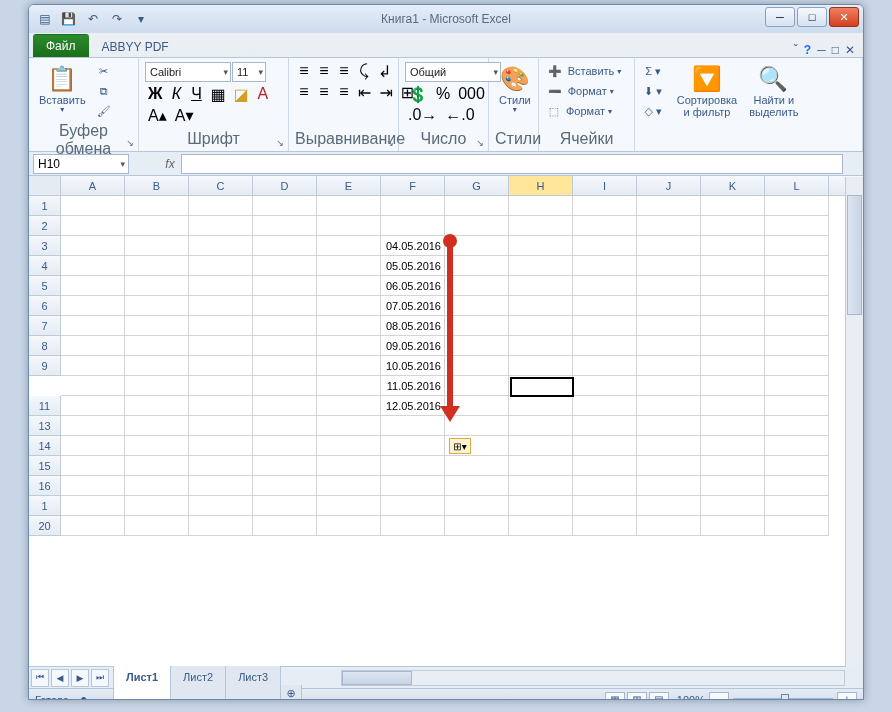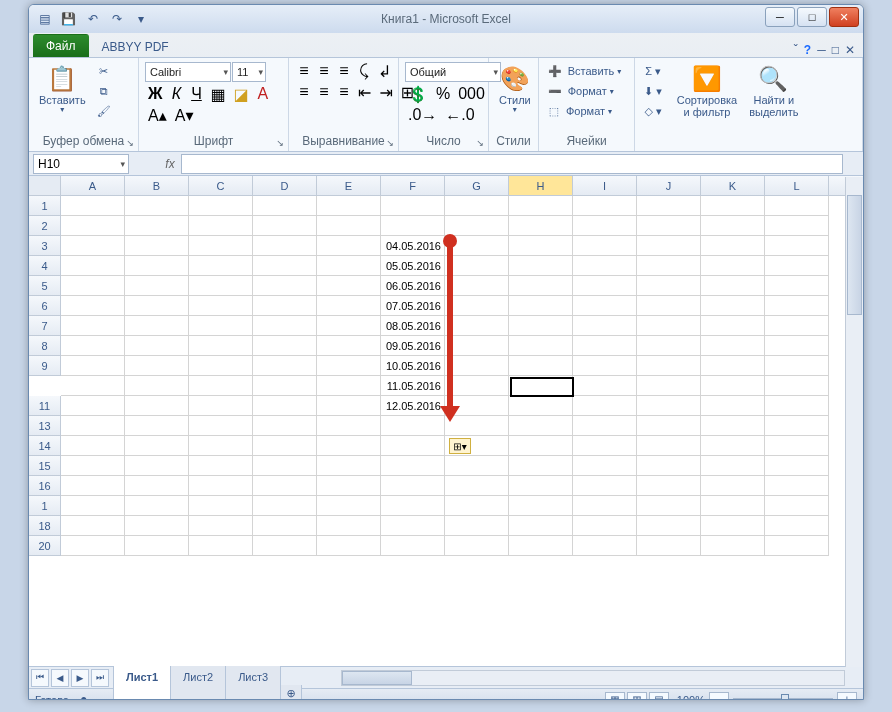--- a/index.html
+++ b/index.html
@@ -14,21 +14,21 @@
   .winbtn.close { background: linear-gradient(#f08060,#d04020); border-color: #a03010; color: #fff; }
   .ribbon { background: linear-gradient(#ecf0f4,#dfe7f2); border-bottom: 1px solid #b5c5da; }
   .tabs { display: flex; height: 24px; padding-left: 4px; font-size: 12px; align-items: flex-end; }
   .tab { padding: 4px 10px 3px; color: #3a5a8a; cursor: pointer; border: 1px solid transparent; border-bottom: none; }
   .tab.file { background: linear-gradient(#2d8b2d,#1a6e1a); color: #fff; border-radius: 3px 3px 0 0; margin-right: 2px; padding: 4px 12px; }
   .tabs .spacer { flex: 1; }
   .tabs .help { display: flex; gap: 6px; padding-right: 8px; color: #3a5a8a; font-size: 12px; }
   .help span { cursor: pointer; }
   .ribbon-body { height: 94px; background: #f5f9fd; display: flex; border-top: 1px solid #b5c5da; }
   .group { border-right: 1px solid #cdd8e6; display: flex; flex-direction: column; padding: 4px 6px 0; position: relative; }
-  .group-title { font-size: 12px; text-align: center; color: #5a6a7a; padding: 2px 0 3px; }
+  .group-title { font-size: 16px; text-align: center; color: #5a6a7a; padding: 2px 0 3px; }
   .group-ctl { flex: 1; display: flex; align-items: flex-start; gap: 4px; }
   .bigbtn { display: flex; flex-direction: column; align-items: center; font-size: 11px; color: #3a5a8a; padding: 2px 4px; cursor: pointer; text-align: center; line-height: 1.1; }
   .bigbtn .ico { font-size: 24px; height: 30px; display: flex; align-items: center; }
   .stack { display: flex; flex-direction: column; gap: 2px; font-size: 11px; color: #3a5a8a; }
   .stack .row { display: flex; gap: 3px; align-items: center; }
   .smbtn { min-width: 18px; height: 18px; display: flex; align-items: center; justify-content: center; border: 1px solid transparent; cursor: pointer; padding: 0 2px; }
   .combo { border: 1px solid #a7b8ce; background: #fff; height: 20px; font-size: 11px; display: flex; align-items: center; padding: 0 14px 0 4px; position: relative; color: #222; }
   .combo::after { content: "▾"; position: absolute; right: 2px; font-size: 9px; color: #555; }
   .launcher { position: absolute; right: 2px; bottom: 2px; width: 12px; height: 12px; font-size: 9px; color: #5a6a7a; cursor: pointer; display: flex; align-items: center; justify-content: center; }
   
@@ -507,35 +507,20 @@
           <div class="cell"></div>
           <div class="cell"></div>
           <div class="cell"></div>
           <div class="cell"></div>
           <div class="cell"></div>
           <div class="cell"></div>
           <div class="cell"></div>
           <div class="cell"></div>
         </div>
         <div class="rw">
-          <div class="rh">18</div>
-          <div class="cell"></div>
-          <div class="cell"></div>
-          <div class="cell"></div>
-          <div class="cell"></div>
-          <div class="cell"></div>
-          <div class="cell"></div>
-          <div class="cell"></div>
-          <div class="cell"></div>
-          <div class="cell"></div>
-          <div class="cell"></div>
-          <div class="cell"></div>
-          <div class="cell"></div>
-        </div>
-        <div class="rw">
           <div class="rh">20</div>
           <div class="cell"></div>
           <div class="cell"></div>
           <div class="cell"></div>
           <div class="cell"></div>
           <div class="cell"></div>
           <div class="cell"></div>
           <div class="cell"></div>
           <div class="cell"></div>
           <div class="cell"></div>

